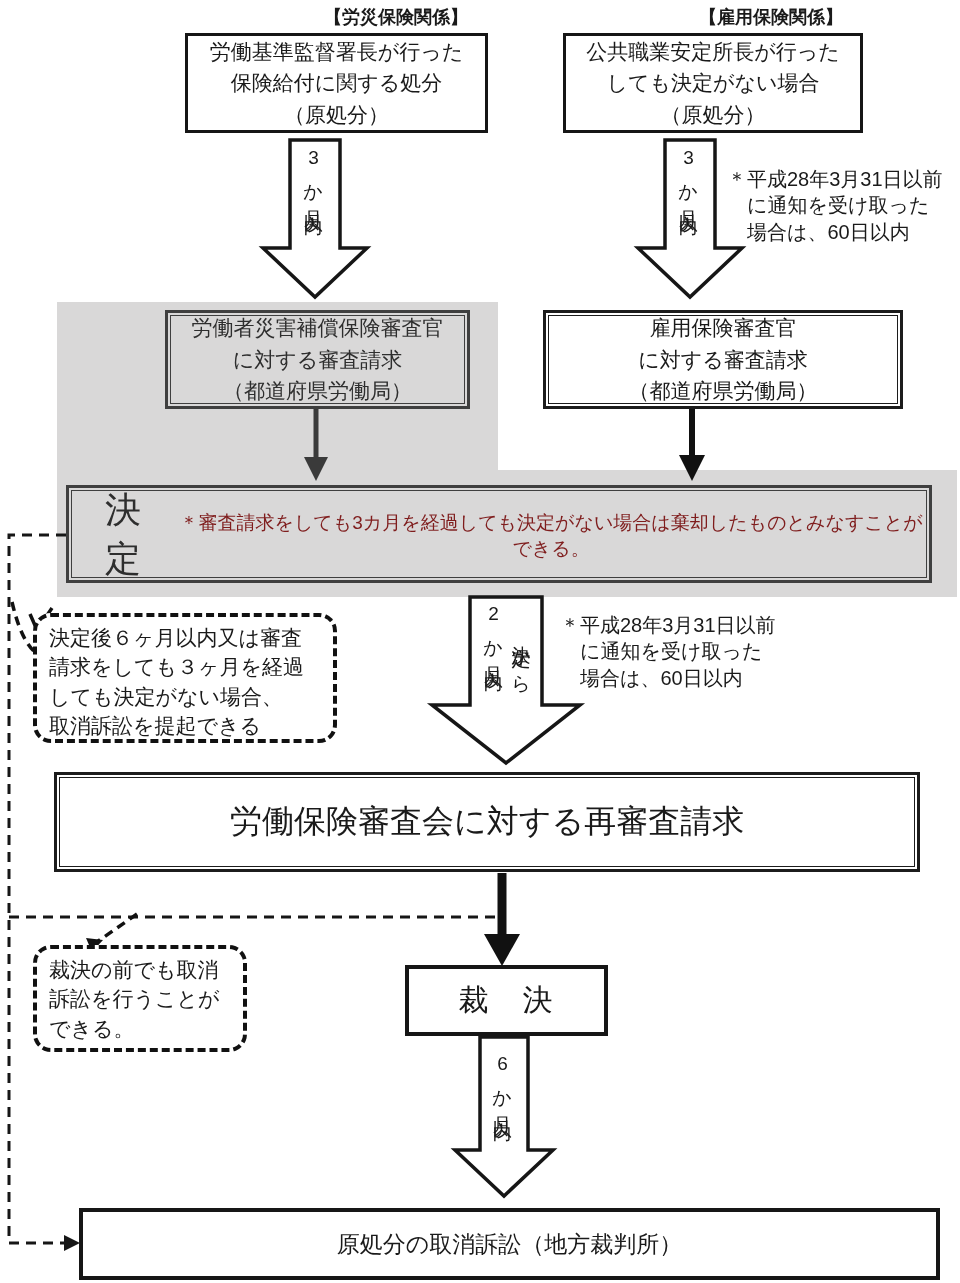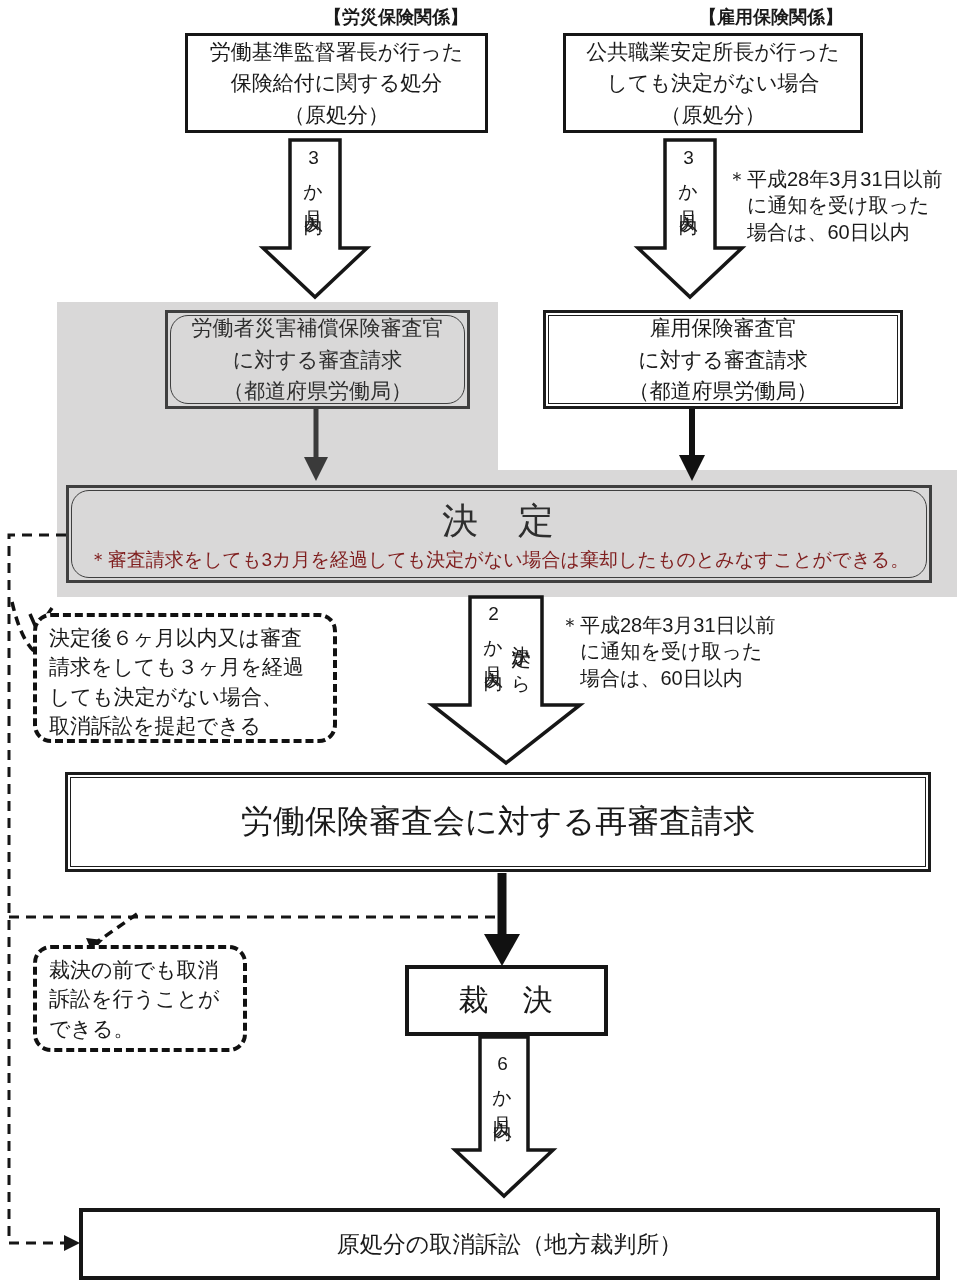--- a/index.html
+++ b/index.html
@@ -15,21 +15,21 @@
 
   
   .box { border:3px solid #161616; background:#ffffff;margin-left:20px; }
   .box4 { border:4px solid #161616; background:#ffffff; }
 
   
   .dbox { border:3px solid #1c1c1c; background:#ffffff; padding:2px; }
   .dbox-in { border:1px solid #1c1c1c; width:100%; height:100%; box-sizing:border-box;
              display:flex; align-items:center; justify-content:center; text-align:center; }
   .dbox.grayline { border-color:#3f3f3f; }
-  .dbox.grayline .dbox-in { border-color:#3f3f3f;border-radius:18px; }
+  .dbox.grayline .dbox-in { border-color:#3f3f3f; }
   .grayfill { background:#d9d8d8; }
 
   .hdr { font-size:18px; font-weight:700; text-align:right; }
   .fs21 { font-size:21px; line-height:1.5; }
   .title-big { font-size:36px; letter-spacing:2px; color:#2e2e2e; }
   .note { font-size:20px; line-height:1.32; }
   .callout { border:4px dashed #111; border-radius:18px; background:#fff;
              padding:6px 12px; font-size:21px; line-height:1.4; }
   .vtext { writing-mode:vertical-rl; text-orientation:upright;
            font-size:19px; letter-spacing:3px; line-height:1; }
@@ -111,32 +111,32 @@
   </div>
   <div class="abs dbox" style="left:543px;top:310px;width:360px;height:99px">
     <div class="dbox-in">
       <div class="fs21 pre">雇用保険審査官
 に対する審査請求
 （都道府県労働局）</div>
     </div>
   </div>
 
   <div class="abs dbox grayline grayfill" style="left:66px;top:485px;width:866px;height:98px">
-    <div class="dbox-in grayfill" style="flex-direction:column;justify-content:center;padding-top:2px">
+    <div class="dbox-in grayfill" style="flex-direction:row;justify-content:flex-start;padding-top:2px">
       <div class="title-big">決　定</div>
       <div style="font-size:19px;color:#7f1d1d;margin-top:1px">＊審査請求をしても3カ月を経過しても決定がない場合は棄却したものとみなすことができる。</div>
     </div>
   </div>
 
   <div class="abs callout pre" style="left:33px;top:613px;width:304px;height:130px">決定後６ヶ月以内又は審査
 請求をしても３ヶ月を経過
 しても決定がない場合、
 取消訴訟を提起できる</div>
 
-  <div class="abs dbox" style="left:65px;top:772px;width:866px;height:100px">
+  <div class="abs dbox" style="left:54px;top:772px;width:866px;height:100px">
     <div class="dbox-in">
       <div style="font-size:32px">労働保険審査会に対する再審査請求</div>
     </div>
   </div>
 
   <div class="abs callout pre" style="left:33px;top:945px;width:214px;height:107px">裁決の前でも取消
 訴訟を行うことが
 できる。</div>
 
   <div class="abs box4 center" style="left:405px;top:965px;width:203px;height:71px">

